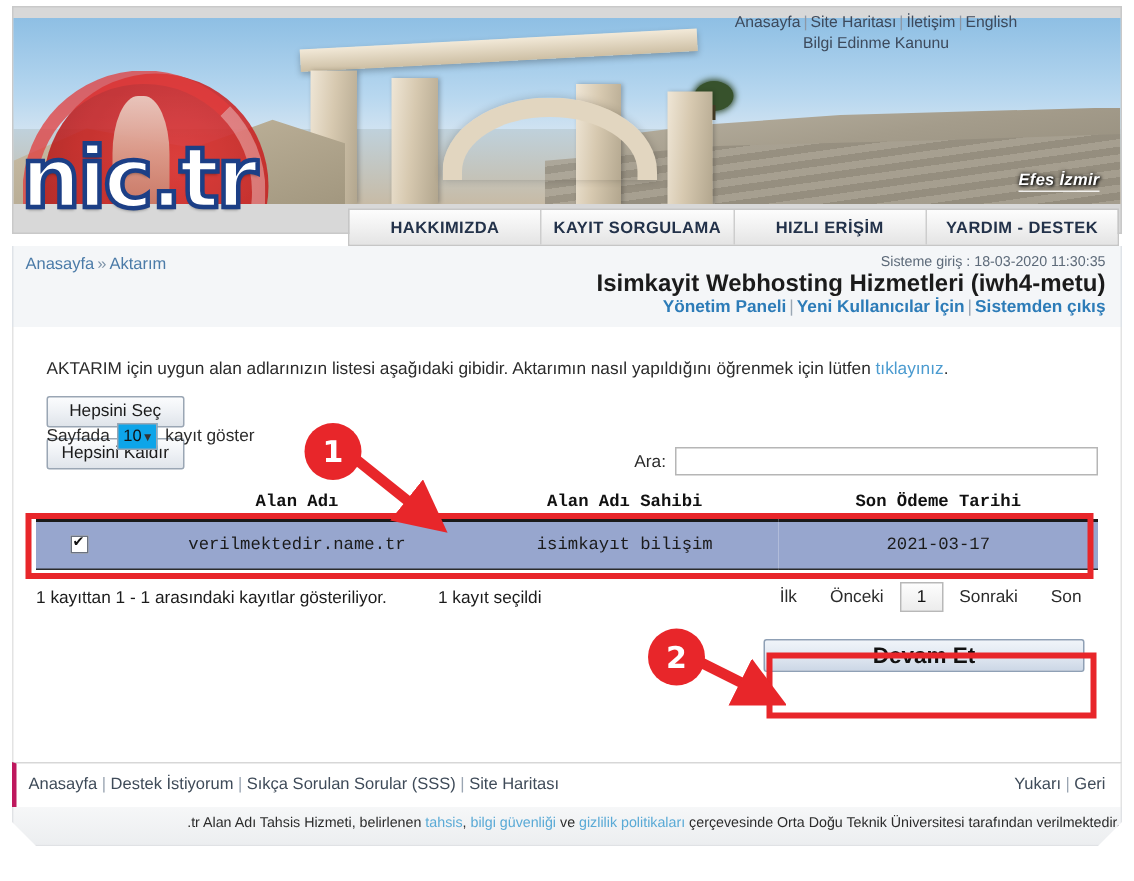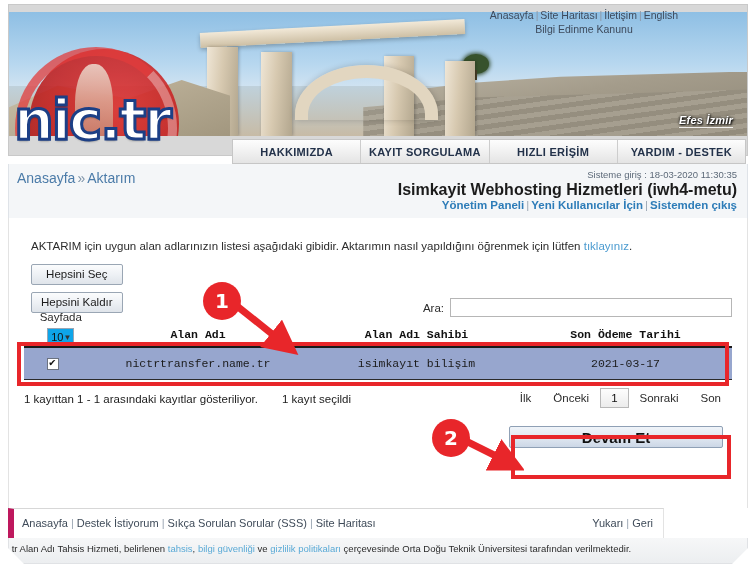--- a/index.html
+++ b/index.html
@@ -177,21 +177,21 @@
   
   .crumbbar {
     position:absolute; left:8px; top:164px;
     width:740px; height:54px;
     background:#f4f6f8;
     border-left:1px solid #dfe3e8;
     border-right:1px solid #dfe3e8;
   }
   .crumb {
     position:absolute; left:8px; top:6px;
-    font-size: 14px;
+    font-size: 11px;
     color:#4b7ba8;
   }
   .crumb .chev{ color:#7d93a8; padding:0 2px; }
 
   .session {
     position:absolute; right:10px; top:4px;
     text-align:right;
     line-height:14px;
   }
   .session .s1{ font-size:9.5px; color:#5d6a79; }
@@ -220,23 +220,23 @@
     color:#1b1b1b;
     padding:3px 9px 4px;
     background: linear-gradient(180deg,#fbfcfd 0%, #eef1f5 50%, #dfe4ea 100%);
     border:1px solid #9aa6b4;
     border-radius:2px;
     cursor:pointer;
     white-space:nowrap;
   }
 
   .lenrow {
-    position:absolute; left:22px; top:93px;
+    position:absolute; left:22px; top:64px;
     font-size:11.5px; color:#2b2b2b;
-    display:flex; align-items:center; gap:5px;flex-direction:column;
+    display:flex; align-items:center; gap:5px;
   }
   .selectbox {
     display:inline-flex; align-items:center; justify-content:space-between;
     width:27px; height:18px;
     border:1px solid #9aa6b4;
     background:#0ea5e9;
     font-size:11px;
     padding:0 3px;
     cursor:pointer;
   }
@@ -296,21 +296,21 @@
     position:absolute; left:1px; top:-3px;
     font-size:11px; color:#111; line-height:14px;
   }
   .col-a{ width:232px; }
   .col-b{ width:205px; }
   .col-c{ width:213px; }
 
   .infobar {
     position:absolute; left:15px; top:175px;
     font-size:11.5px; color:#1b1b1b;
-    display:flex; gap:24px;
+    display:flex; gap:34px;
   }
 
   .pager {
     position:absolute; right:15px; top:170px;
     display:flex; align-items:center; gap:0;
     font-size:11.5px; color:#2b2b2b;
   }
   .pg { padding:3px 11px; cursor:pointer; color:#2b2b2b; }
   .pg.cur {
     border:1px solid #b8b8b8;
@@ -329,43 +329,43 @@
     border:1px solid #8fa0b5;
     border-radius:2px;
     font-size:15px; font-weight:bold; color:#111;
     font-family:"Liberation Sans", sans-serif;
     cursor:pointer;
   }
 
   
   .footer {
     position:absolute; left:8px; top:508px;
-    width:656px; height:30px;
+    width:740px; height:30px;
     border-top:1px solid #d7d7d7;
-    border-left:6px solid #be185d;
+    border-left:3px solid #be185d;
     border-right:1px solid #e3e3e3;
     background:#fff;
   }
   .footer .fl {
     position:absolute; left:8px; top:8px;
     font-size:11px; color:#3f4b59;
   }
   .footer .fr {
     position:absolute; right:10px; top:8px;
     font-size:11px; color:#3f4b59;
   }
   .footer .sep{ color:#9aa5b2; padding:0 3px; }
 
   .legal {
     position:absolute; left:8px; top:538px;
     width:740px; height:26px;
     background: linear-gradient(180deg,#f6f7f8 0%, #eceef0 100%);
     border:1px solid #e0e2e5;
     border-top:none;
-    text-align:left;
+    text-align:right;
   }
   .legal .lt {
     font-size:9.5px; color:#2b2b2b;
     line-height:22px;
   }
   .legal a{ color:#5aaad6; text-decoration:none; }
   .legal .edge-l, .legal .edge-r{
     position:absolute; bottom:-1px; width:16px; height:16px;
     background:#fff;
   }
@@ -485,21 +485,21 @@
           <th class="col-a">Alan Adı</th>
           <th class="col-b">Alan Adı Sahibi</th>
           <th class="col-c">Son Ödeme Tarihi</th>
         </tr>
       </thead>
       <tbody>
         <tr class="row-selected">
           <td>
             <span class="cbx checked"></span>
           </td>
-          <td>nictrtransfer.name.tr</td>
+          <td>verilmektedir.name.tr</td>
           <td>isimkayıt bilişim</td>
           <td>2021-03-17</td>
         </tr>
       </tbody>
     </table>
 
     <div class="infobar">
       <span>1 kayıttan 1 - 1 arasındaki kayıtlar gösteriliyor.</span>
       <span>1 kayıt seçildi</span>
     </div>

